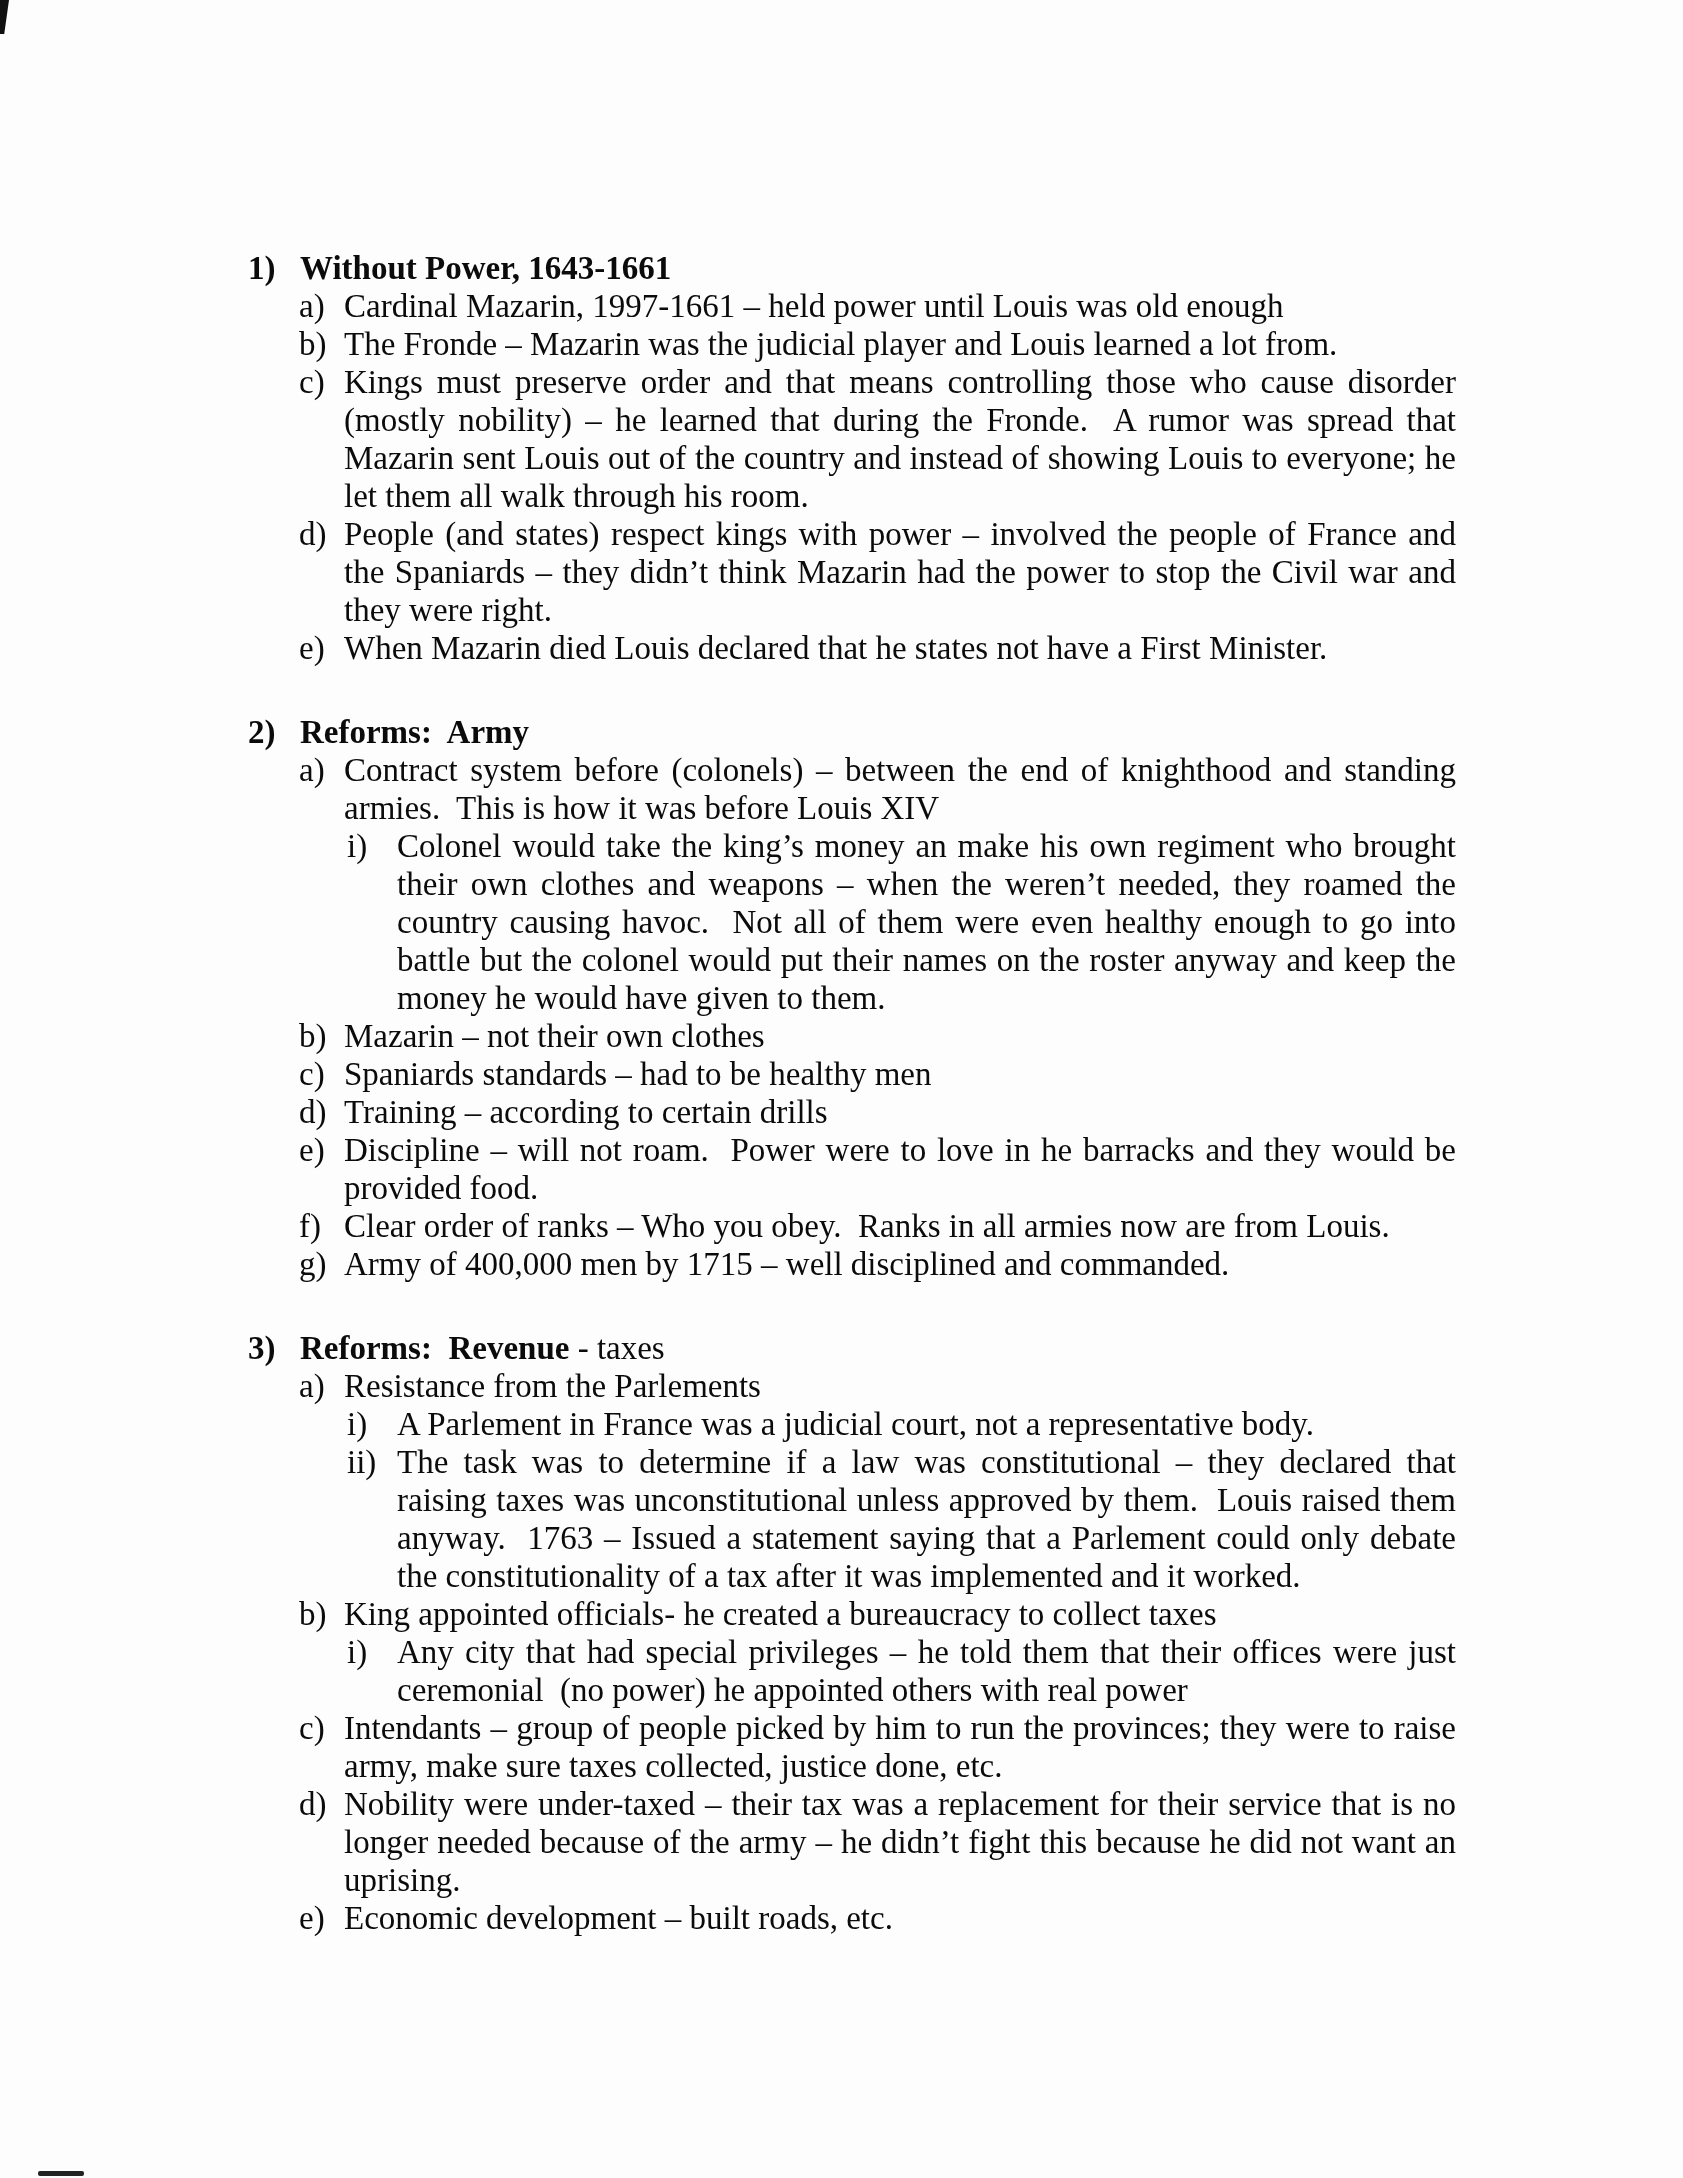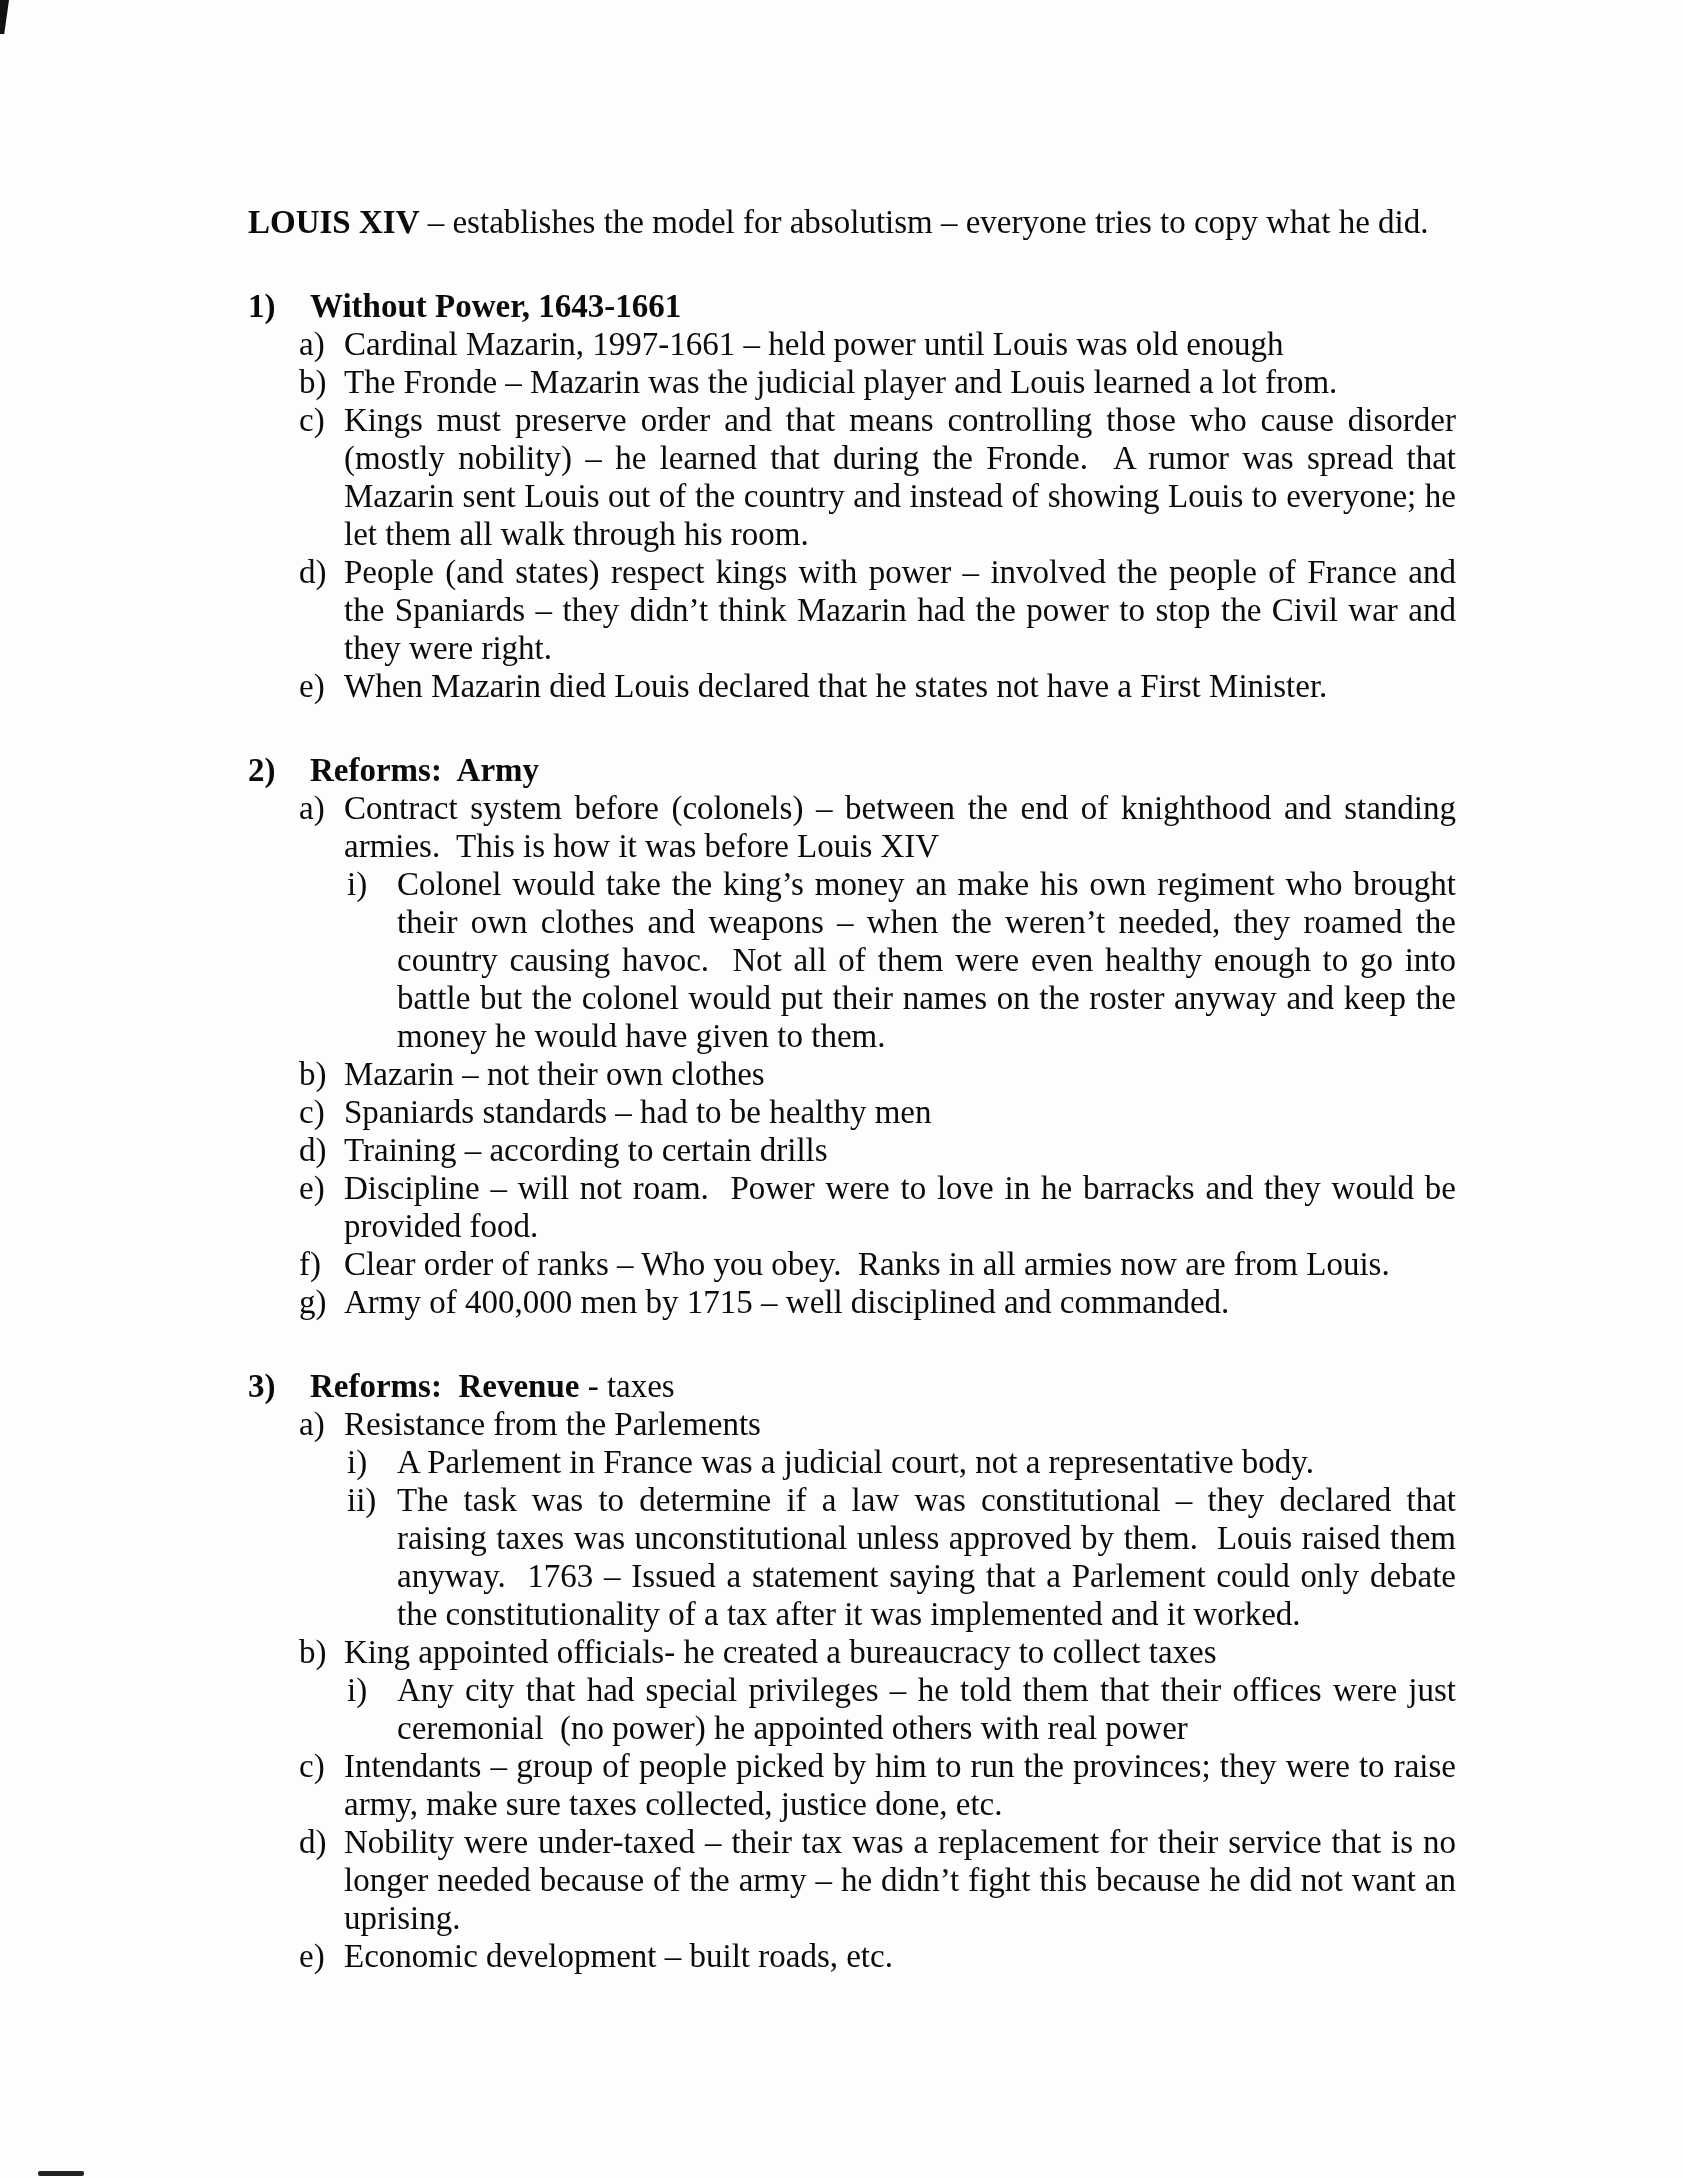--- a/index.html
+++ b/index.html
@@ -12,41 +12,40 @@
     font-size:33px;line-height:38px;
     color:#0b0b0b;
   }
   .content{position:absolute;left:248px;top:203px;width:1208px;}
   .title{margin:0;white-space:nowrap;}
   .title b{font-weight:bold;}
   .section{margin-top:46px;}
   .row{display:flex;align-items:flex-start;}
   .row .marker{flex:0 0 auto;white-space:pre;}
   .l1 .marker{width:52px;font-weight:bold;}
-  .l1 .htext{flex:1 1 auto;white-space:pre-wrap;margin-left:10px;}
+  .l1 .htext{flex:1 1 auto;white-space:pre-wrap;}
   .l1 .htext b{font-weight:bold;}
   .l2{margin-left:51px;}
   .l2 .marker{width:45px;}
   .l3{margin-left:99px;}
   .l3 .marker{width:50px;}
   .itext{flex:1 1 auto;text-align:justify;white-space:pre-wrap;}
   
   .artifact-tl{position:absolute;left:0;top:0;width:9px;height:34px;background:#111;transform:skewX(-8deg);transform-origin:top left;}
   .artifact-bl{position:absolute;left:38px;bottom:2px;width:46px;height:5px;background:#222;border-radius:2px;}
 </style>
 </head>
 <body>
 
 <div class="page">
   <div class="artifact-tl"></div>
   <div class="artifact-bl"></div>
 
   <div class="content">
 
-    <p class="title"><b>LOUIS XIV</b><span> – establishes the model for absolutism – everyone tries to copy what he did.</span></p>
 
     <div class="section">
       <div class="row l1">
         <span class="marker">1)</span>
         <span class="htext"><b>Without Power, 1643-1661</b><span></span></span>
       </div>
       <div class="row l2">
         <span class="marker">a)</span>
         <span class="itext">Cardinal Mazarin, 1997-1661 – held power until Louis was old enough</span>
       </div>

